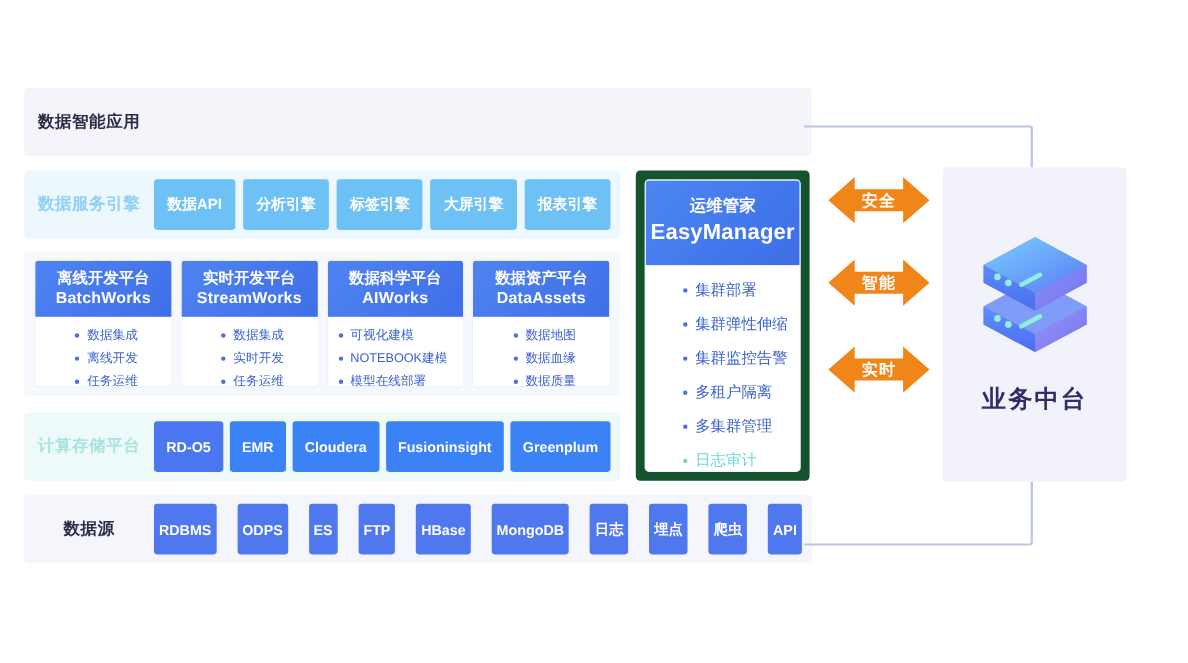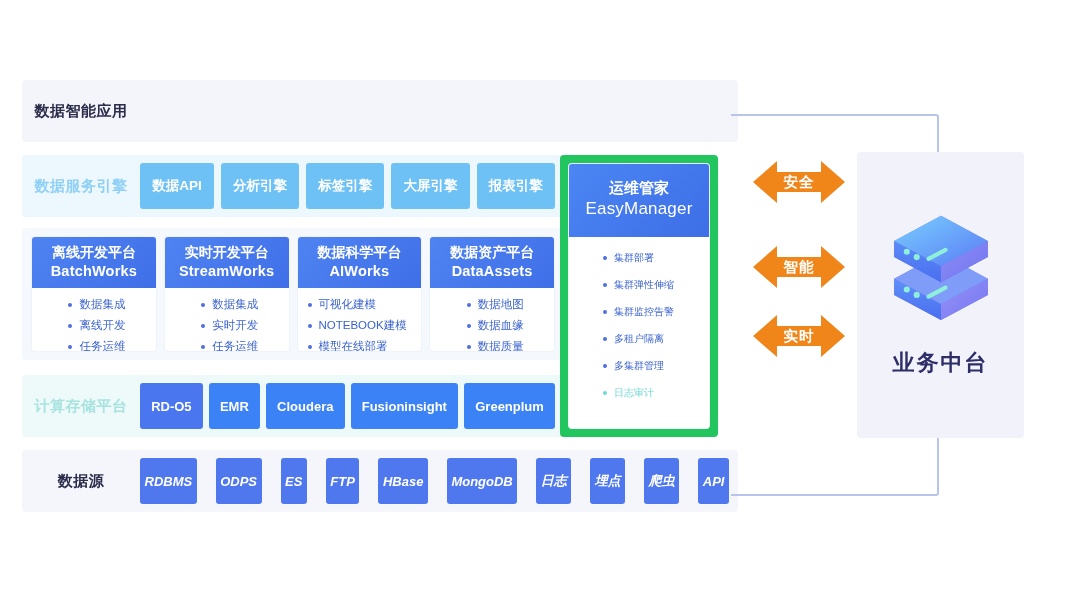--- a/index.html
+++ b/index.html
@@ -148,28 +148,28 @@
   #band-compute .band-tiles { gap: 6px; padding: 8px 9px 8px 0; }
   #band-compute .tile { background: #3b82f6; font-size: 13px; font-weight: bold; }
   #band-compute .tile.accent { background: #4a76ef; }
 
   
   #band-sources {
     left: 22px; top: 450px; width: 716px; height: 62px;
     background: #f4f6fc;
   }
   #band-sources .band-label { color: #2b2b4a; }
-  #band-sources .band-tiles { gap: 19px; padding: 8px 9px 8px 0; font-style: italic; }
+  #band-sources .band-tiles { gap: 19px; padding: 8px 9px 8px 0; }
   #band-sources .tile { background: #4f77ee; font-size: 13px; }
 
   
   #easymanager {
     position: absolute;
-    left: 560px; top: 155px; width: 158px; height: 282px;
-    background: #22c55e;
+    left: 578px; top: 155px; width: 158px; height: 282px;
+    background: #14532d;
     border-radius: 4px;
     box-sizing: border-box;
     padding: 9px;
   }
   #em-inner {
     width: 100%; height: 100%;
     background: #ffffff;
     border-radius: 3px;
     display: flex;
     flex-direction: column;
@@ -177,29 +177,29 @@
     box-shadow: 0 0 0 1px #eef2fa;
   }
   #em-head {
     background: linear-gradient(135deg, #4b86f3 0%, #3d6ee7 100%);
     color: #ffffff;
     text-align: center;
     padding: 14px 4px 17px;
     line-height: 1.32;
   }
   #em-head .cn { display: block; font-size: 15px; font-weight: bold; }
-  #em-head .en { display: block; font-size: 17px; font-weight: normal; letter-spacing: .2px; }
+  #em-head .en { display: block; font-size: 20px; font-weight: bold; letter-spacing: .2px; }
   #em-list {
     flex: 1 1 auto;
     padding: 14px 0 8px 34px;
     display: flex;
     flex-direction: column;
     gap: 13px;
   }
-  #em-list .bullet { font-size: 10px; }
+  #em-list .bullet { font-size: 14px; }
   #em-list .bullet.muted { color: #6fd8d6; }
   #em-list .bullet.muted .dot { background: #6fd8d6; }
 
   
   .arrow {
     position: absolute;
     left: 753px;
     width: 92px;
     height: 46px;
     text-decoration: underline;
@@ -211,21 +211,21 @@
     width: 92px; height: 46px;
     display: flex;
     align-items: center;
     justify-content: center;
     color: #ffffff;
     font-size: 14.5px;
     font-weight: bold;
     letter-spacing: 1px;
   }
   #arrow-0 { top: 159px; }
-  #arrow-1 { top: 244px; }
+  #arrow-1 { top: 234px; }
   #arrow-2 { top: 313px; }
   #arrow-3 { top: 389px; }
 
   
   #business-panel {
     position: absolute;
     left: 857px; top: 152px; width: 167px; height: 286px;
     background: #f2f2fb;
     border-radius: 4px;
     display: flex;

